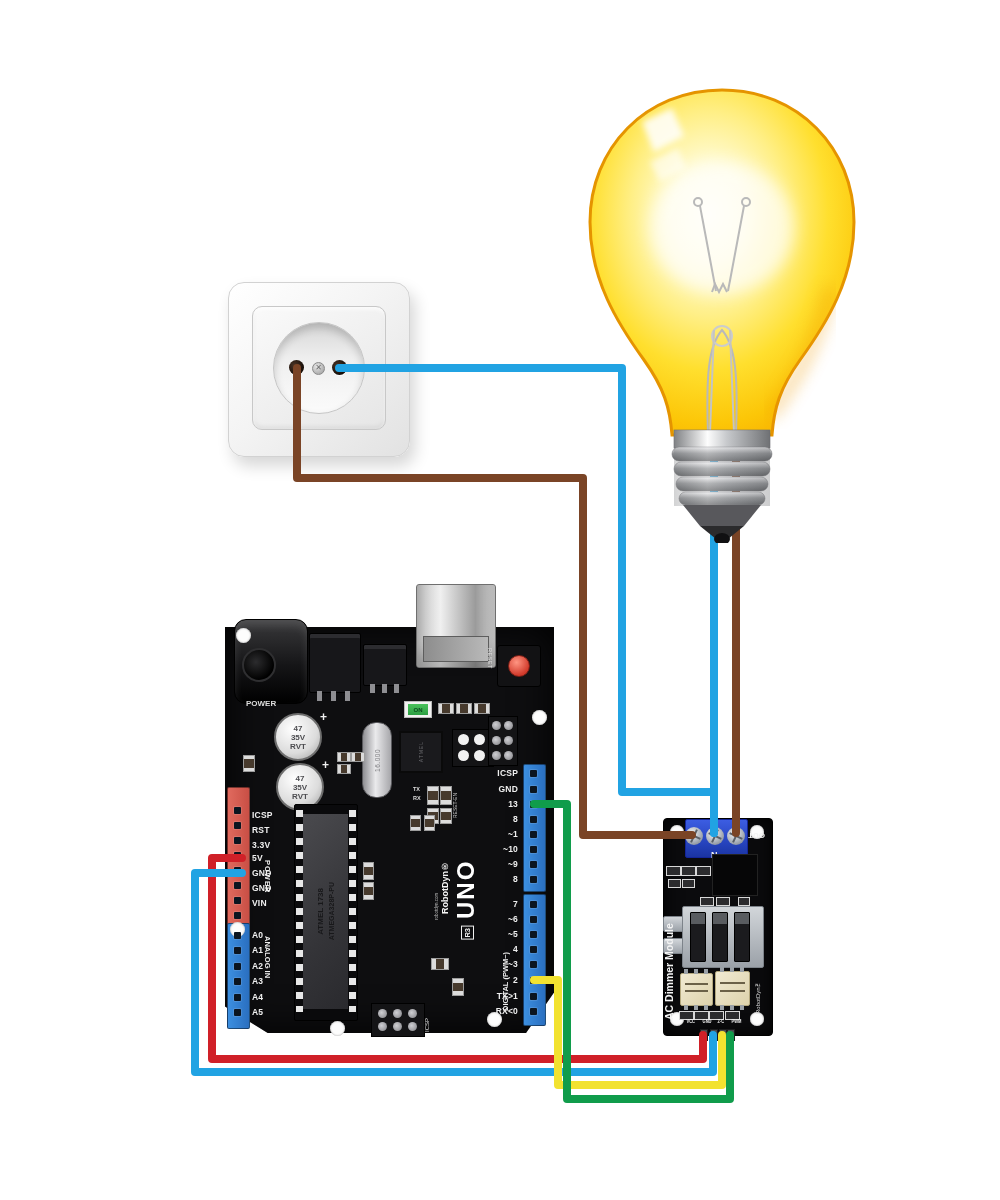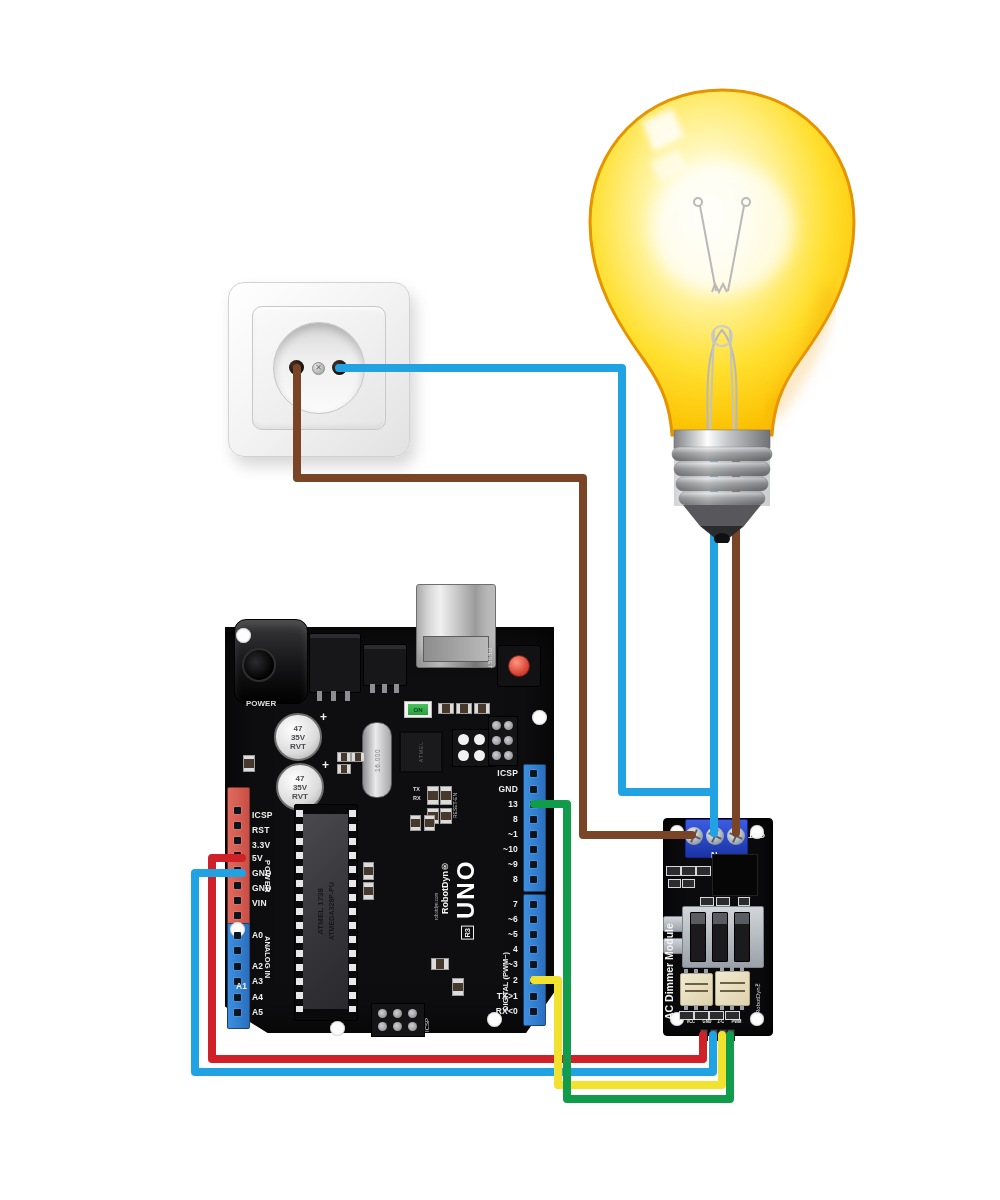--- a/index.html
+++ b/index.html
@@ -383,21 +383,21 @@
     <div class="abs pinhole" style="left: 530px; top: 993px;"></div>
     <div class="abs pinhole" style="left: 530px; top: 1008px;"></div>
     <div class="abs pinlbl" style="left: 252px; top: 810px;">ICSP</div>
     <div class="abs pinlbl" style="left: 252px; top: 825px;">RST</div>
     <div class="abs pinlbl" style="left: 252px; top: 840px;">3.3V</div>
     <div class="abs pinlbl" style="left: 252px; top: 853px;">5V</div>
     <div class="abs pinlbl" style="left: 252px; top: 868px;">GND</div>
     <div class="abs pinlbl" style="left: 252px; top: 883px;">GND</div>
     <div class="abs pinlbl" style="left: 252px; top: 898px;">VIN</div>
     <div class="abs pinlbl" style="left: 252px; top: 930px;">A0</div>
-    <div class="abs pinlbl" style="left: 236px; top: 945px; margin-top: 36px;">A1</div>
+    <div class="abs pinlbl" style="left: 252px; top: 945px;">A1</div>
     <div class="abs pinlbl" style="left: 252px; top: 961px;">A2</div>
     <div class="abs pinlbl" style="left: 252px; top: 976px;">A3</div>
     <div class="abs pinlbl" style="left: 252px; top: 992px;">A4</div>
     <div class="abs pinlbl" style="left: 252px; top: 1007px;">A5</div>
     <div class="abs pinlbl" style="left: 472px; top: 768px; width: 46px; text-align: right;">ICSP</div>
     <div class="abs pinlbl" style="left: 472px; top: 784px; width: 46px; text-align: right;">GND</div>
     <div class="abs pinlbl" style="left: 472px; top: 799px; width: 46px; text-align: right;">13</div>
     <div class="abs pinlbl" style="left: 472px; top: 814px; width: 46px; text-align: right;">8</div>
     <div class="abs pinlbl" style="left: 472px; top: 829px; width: 46px; text-align: right;">~1</div>
     <div class="abs pinlbl" style="left: 472px; top: 844px; width: 46px; text-align: right;">~10</div>

